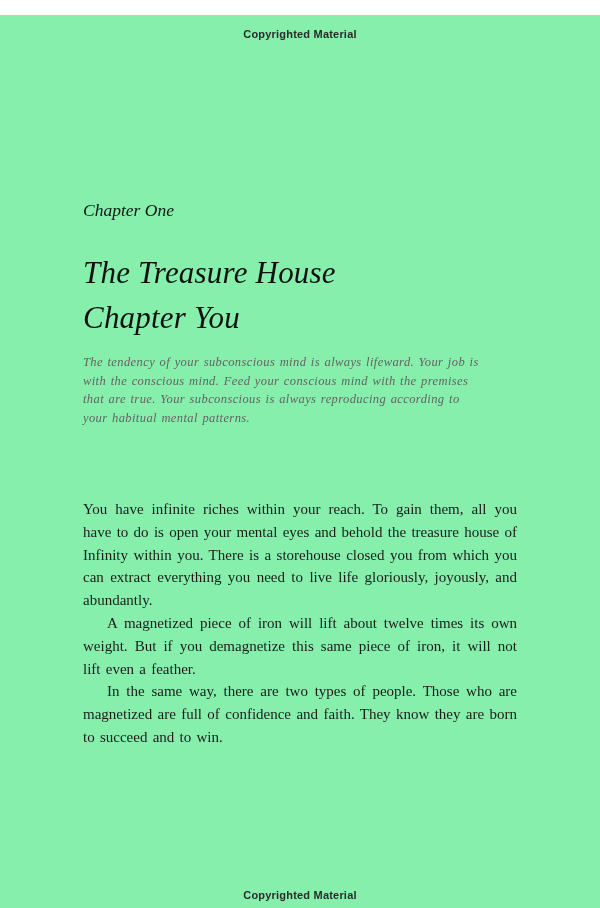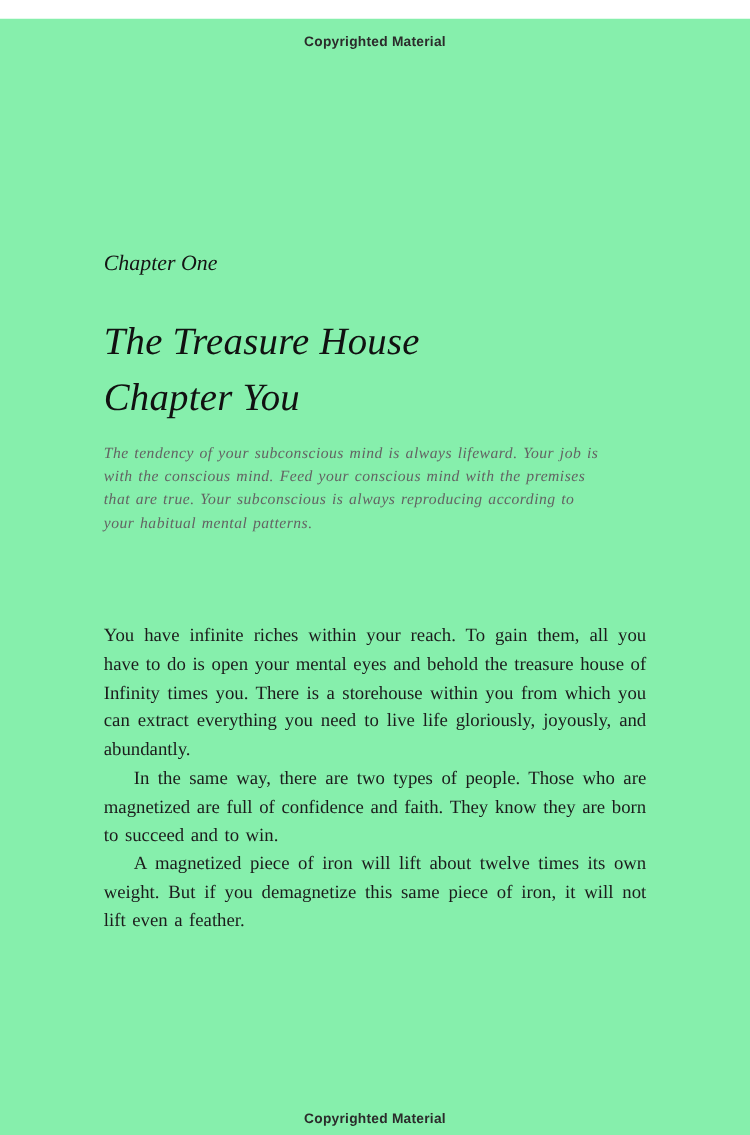--- a/index.html
+++ b/index.html
@@ -96,22 +96,22 @@
     <div class="chapter-heading">Chapter One</div>
 
     <h1 class="page-title">
       <span class="title-line">The Treasure House</span>
       <span class="title-line">Chapter You</span>
     </h1>
 
     <div class="epigraph">The tendency of your subconscious mind is always lifeward. Your job is with the conscious mind. Feed your conscious mind with the premises that are true. Your subconscious is always reproducing according to your habitual mental patterns.</div>
 
     <div class="body-text">
-      <p>You have infinite riches within your reach. To gain them, all you have to do is open your mental eyes and behold the treasure house of Infinity times you. There is a storehouse within you from which you can extract everything you need to live life gloriously, joyously, and abundantly.</p>
+      <p>You have infinite riches within your reach. To gain them, all you have to do is open your mental eyes and behold the treasure house of Infinity within you. There is a storehouse closed you from which you can extract everything you need to live life gloriously, joyously, and abundantly.</p>
+      <p>A magnetized piece of iron will lift about twelve times its own weight. But if you demagnetize this same piece of iron, it will not lift even a feather.</p>
       <p>In the same way, there are two types of people. Those who are magnetized are full of confidence and faith. They know they are born to succeed and to win.</p>
-      <p>A magnetized piece of iron will lift about twelve times its own weight. But if you demagnetize this same piece of iron, it will not lift even a feather.</p>
     </div>
 
   </div>
 
   <div class="copyright bottom">Copyrighted Material</div>
 
 </div>
 
 </body></html>

